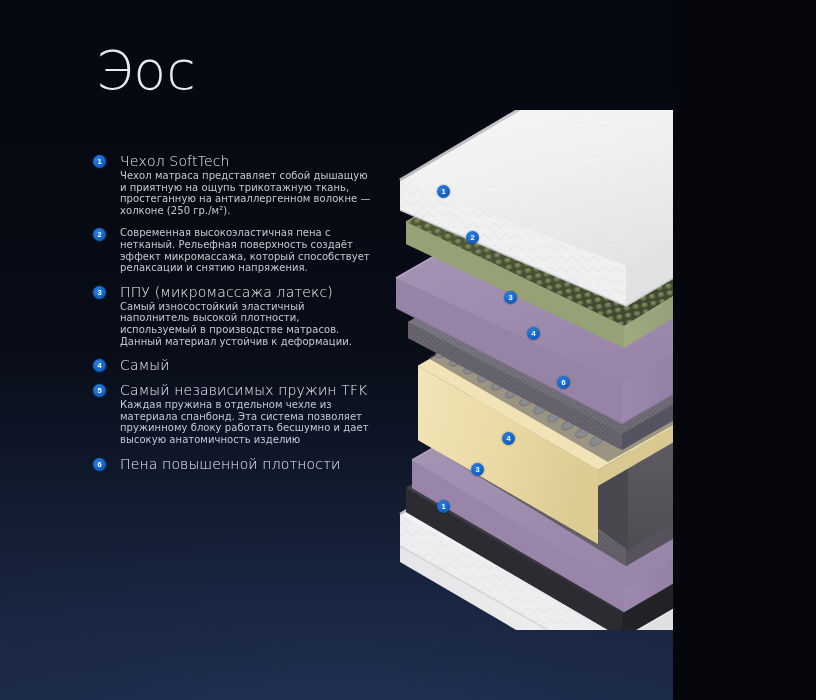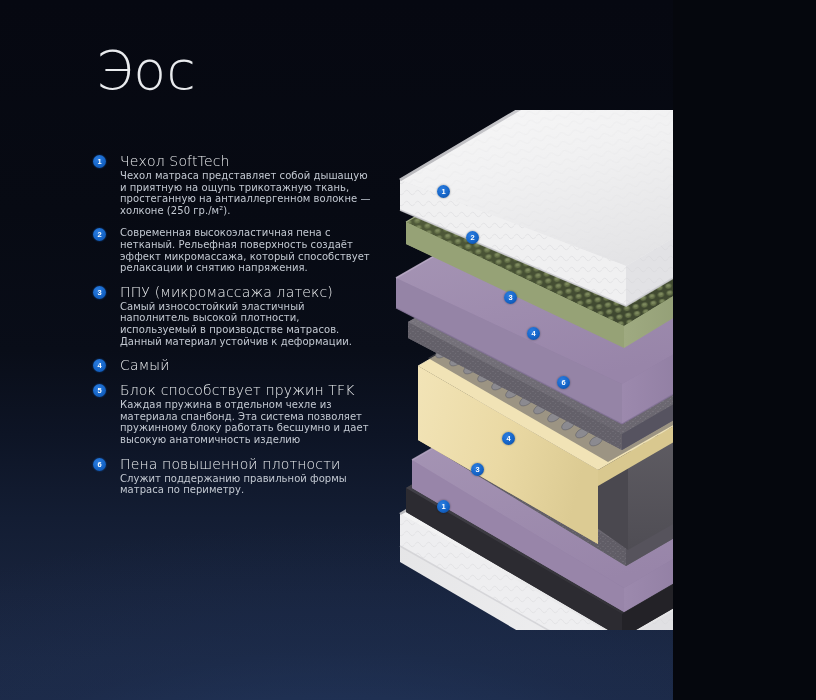--- a/index.html
+++ b/index.html
@@ -151,28 +151,27 @@
         <p class="feature-desc">Самый износостойкий эластичный наполнитель высокой плотности, используемый в производстве матрасов. Данный материал устойчив к деформации.</p>
       </li>
 
       <li class="feature">
         <span class="badge">4</span>
         <p class="feature-title">Самый</p>
       </li>
 
       <li class="feature">
         <span class="badge">5</span>
-        <p class="feature-title">Блок способствует пружин TFK</p>
+        <p class="feature-title">Самый независимых пружин TFK</p>
         <p class="feature-desc">Каждая пружина в отдельном чехле из материала спанбонд. Эта система позволяет пружинному блоку работать бесшумно и дает высокую анатомичность изделию</p>
       </li>
 
       <li class="feature">
         <span class="badge">6</span>
         <p class="feature-title">Пена повышенной плотности</p>
-        <p class="feature-desc">Служит поддержанию правильной формы матраса по периметру.</p>
       </li>
 
     </ul>
   </div>
 
   <div class="mattress">
 
     <svg class="layer" viewBox="0 0 440 520">
       <defs>
 

